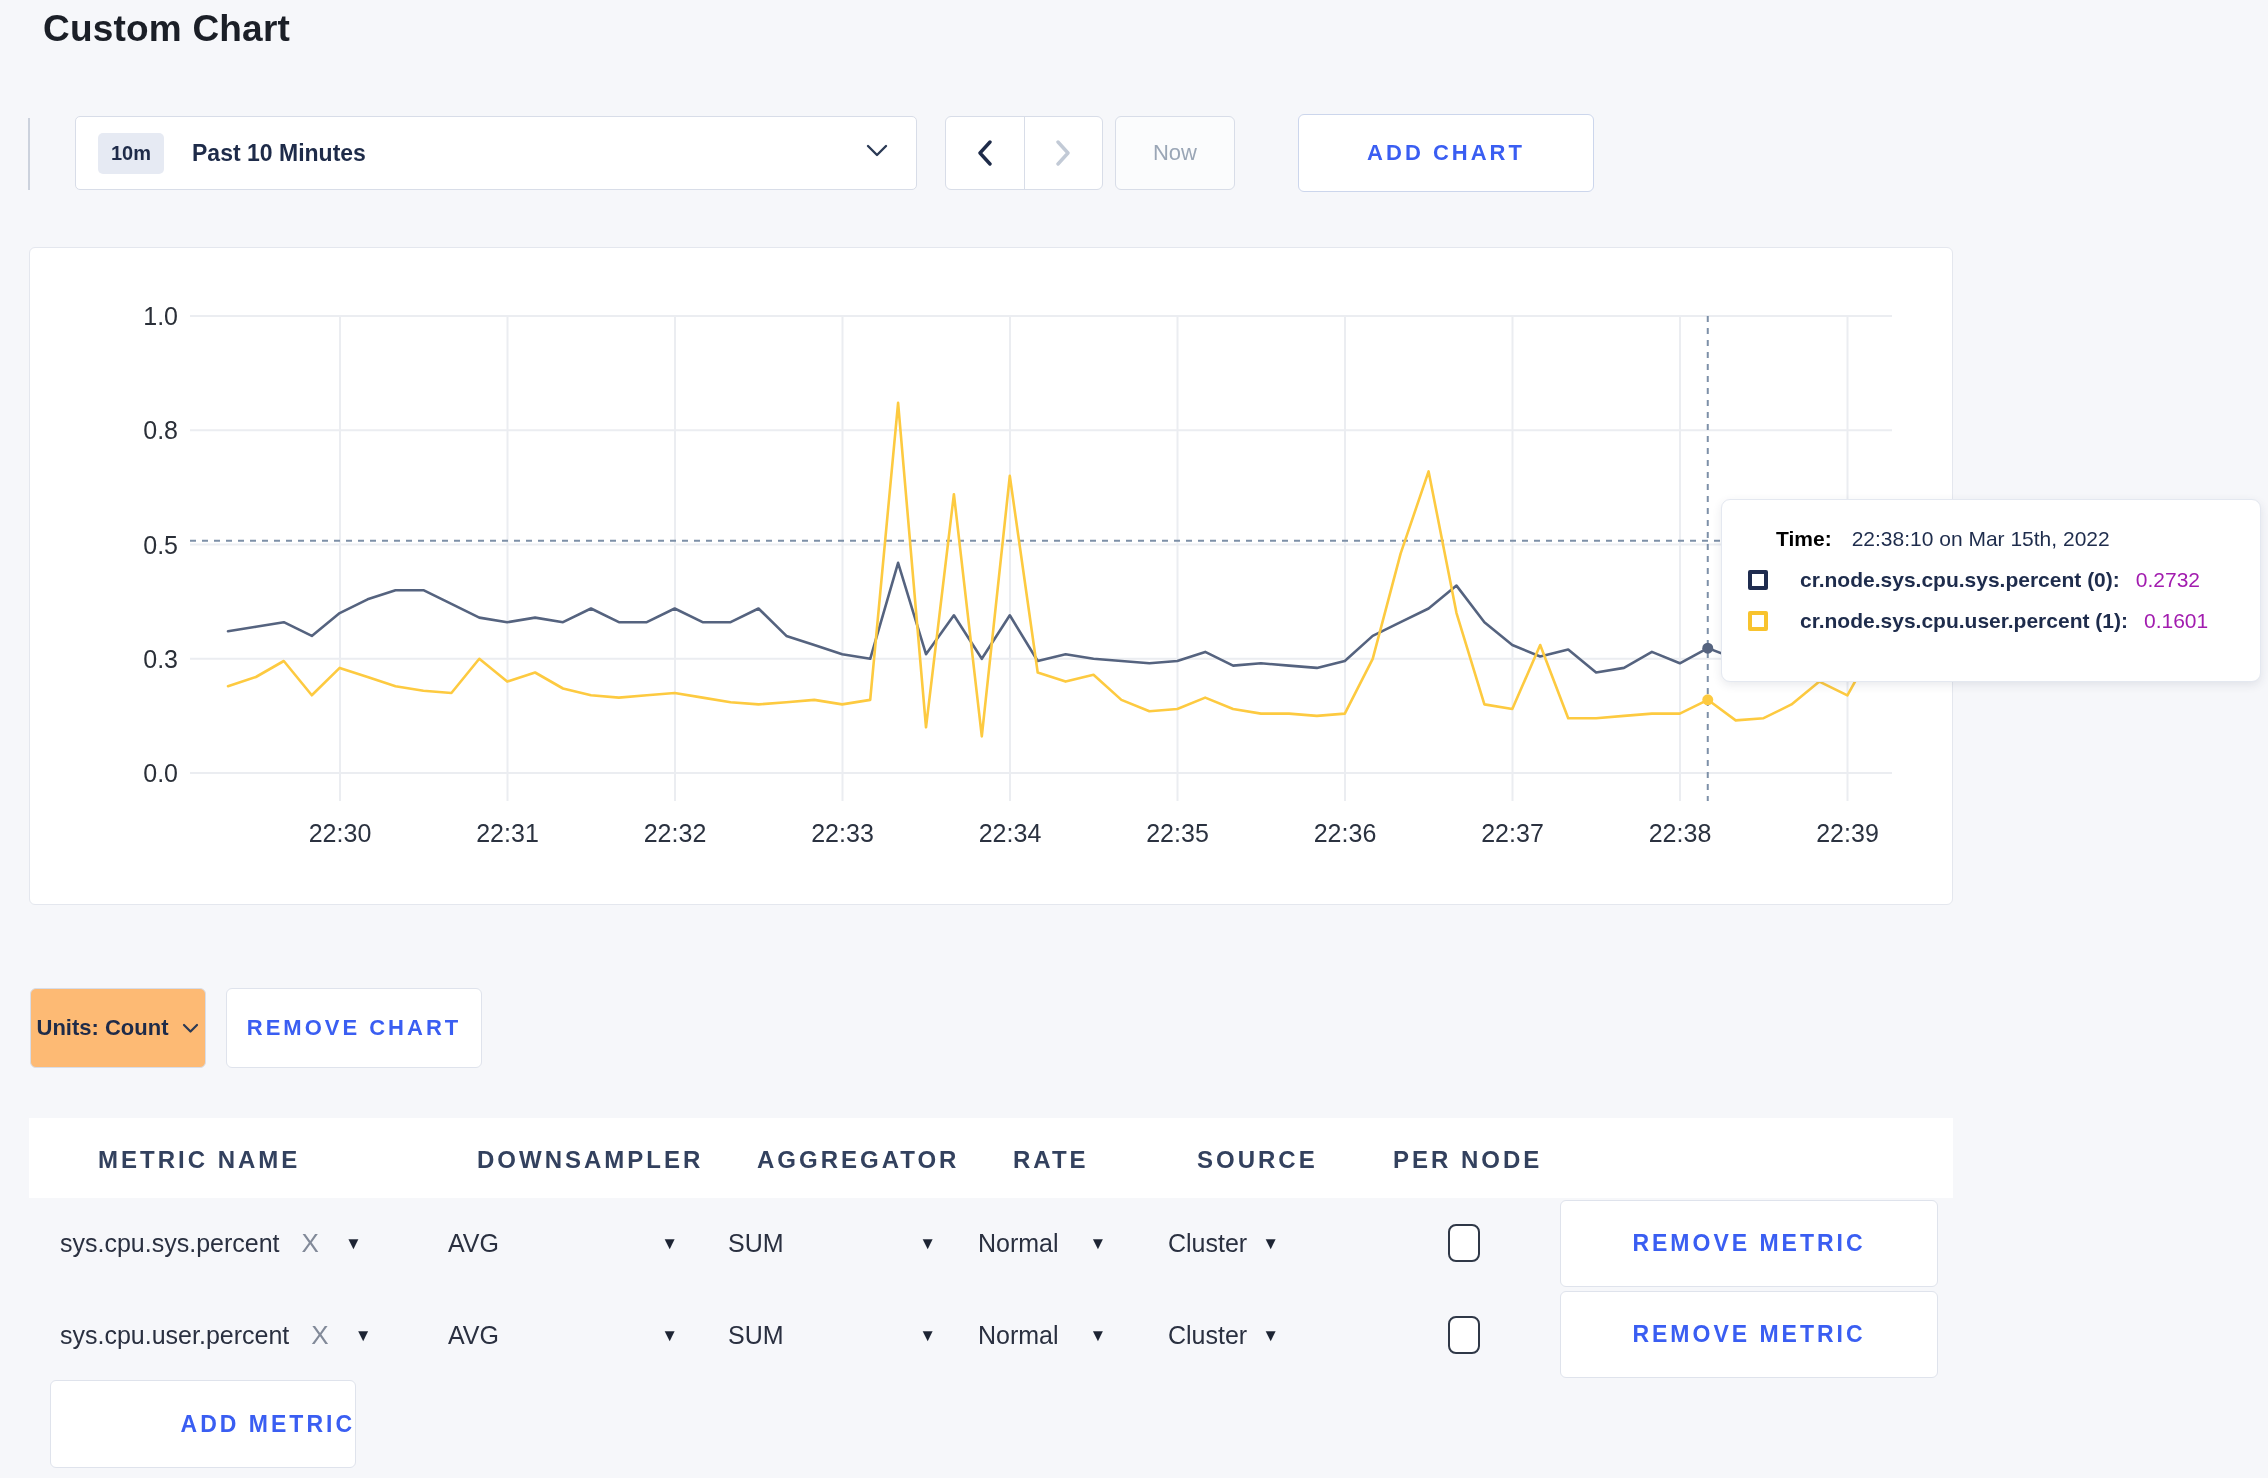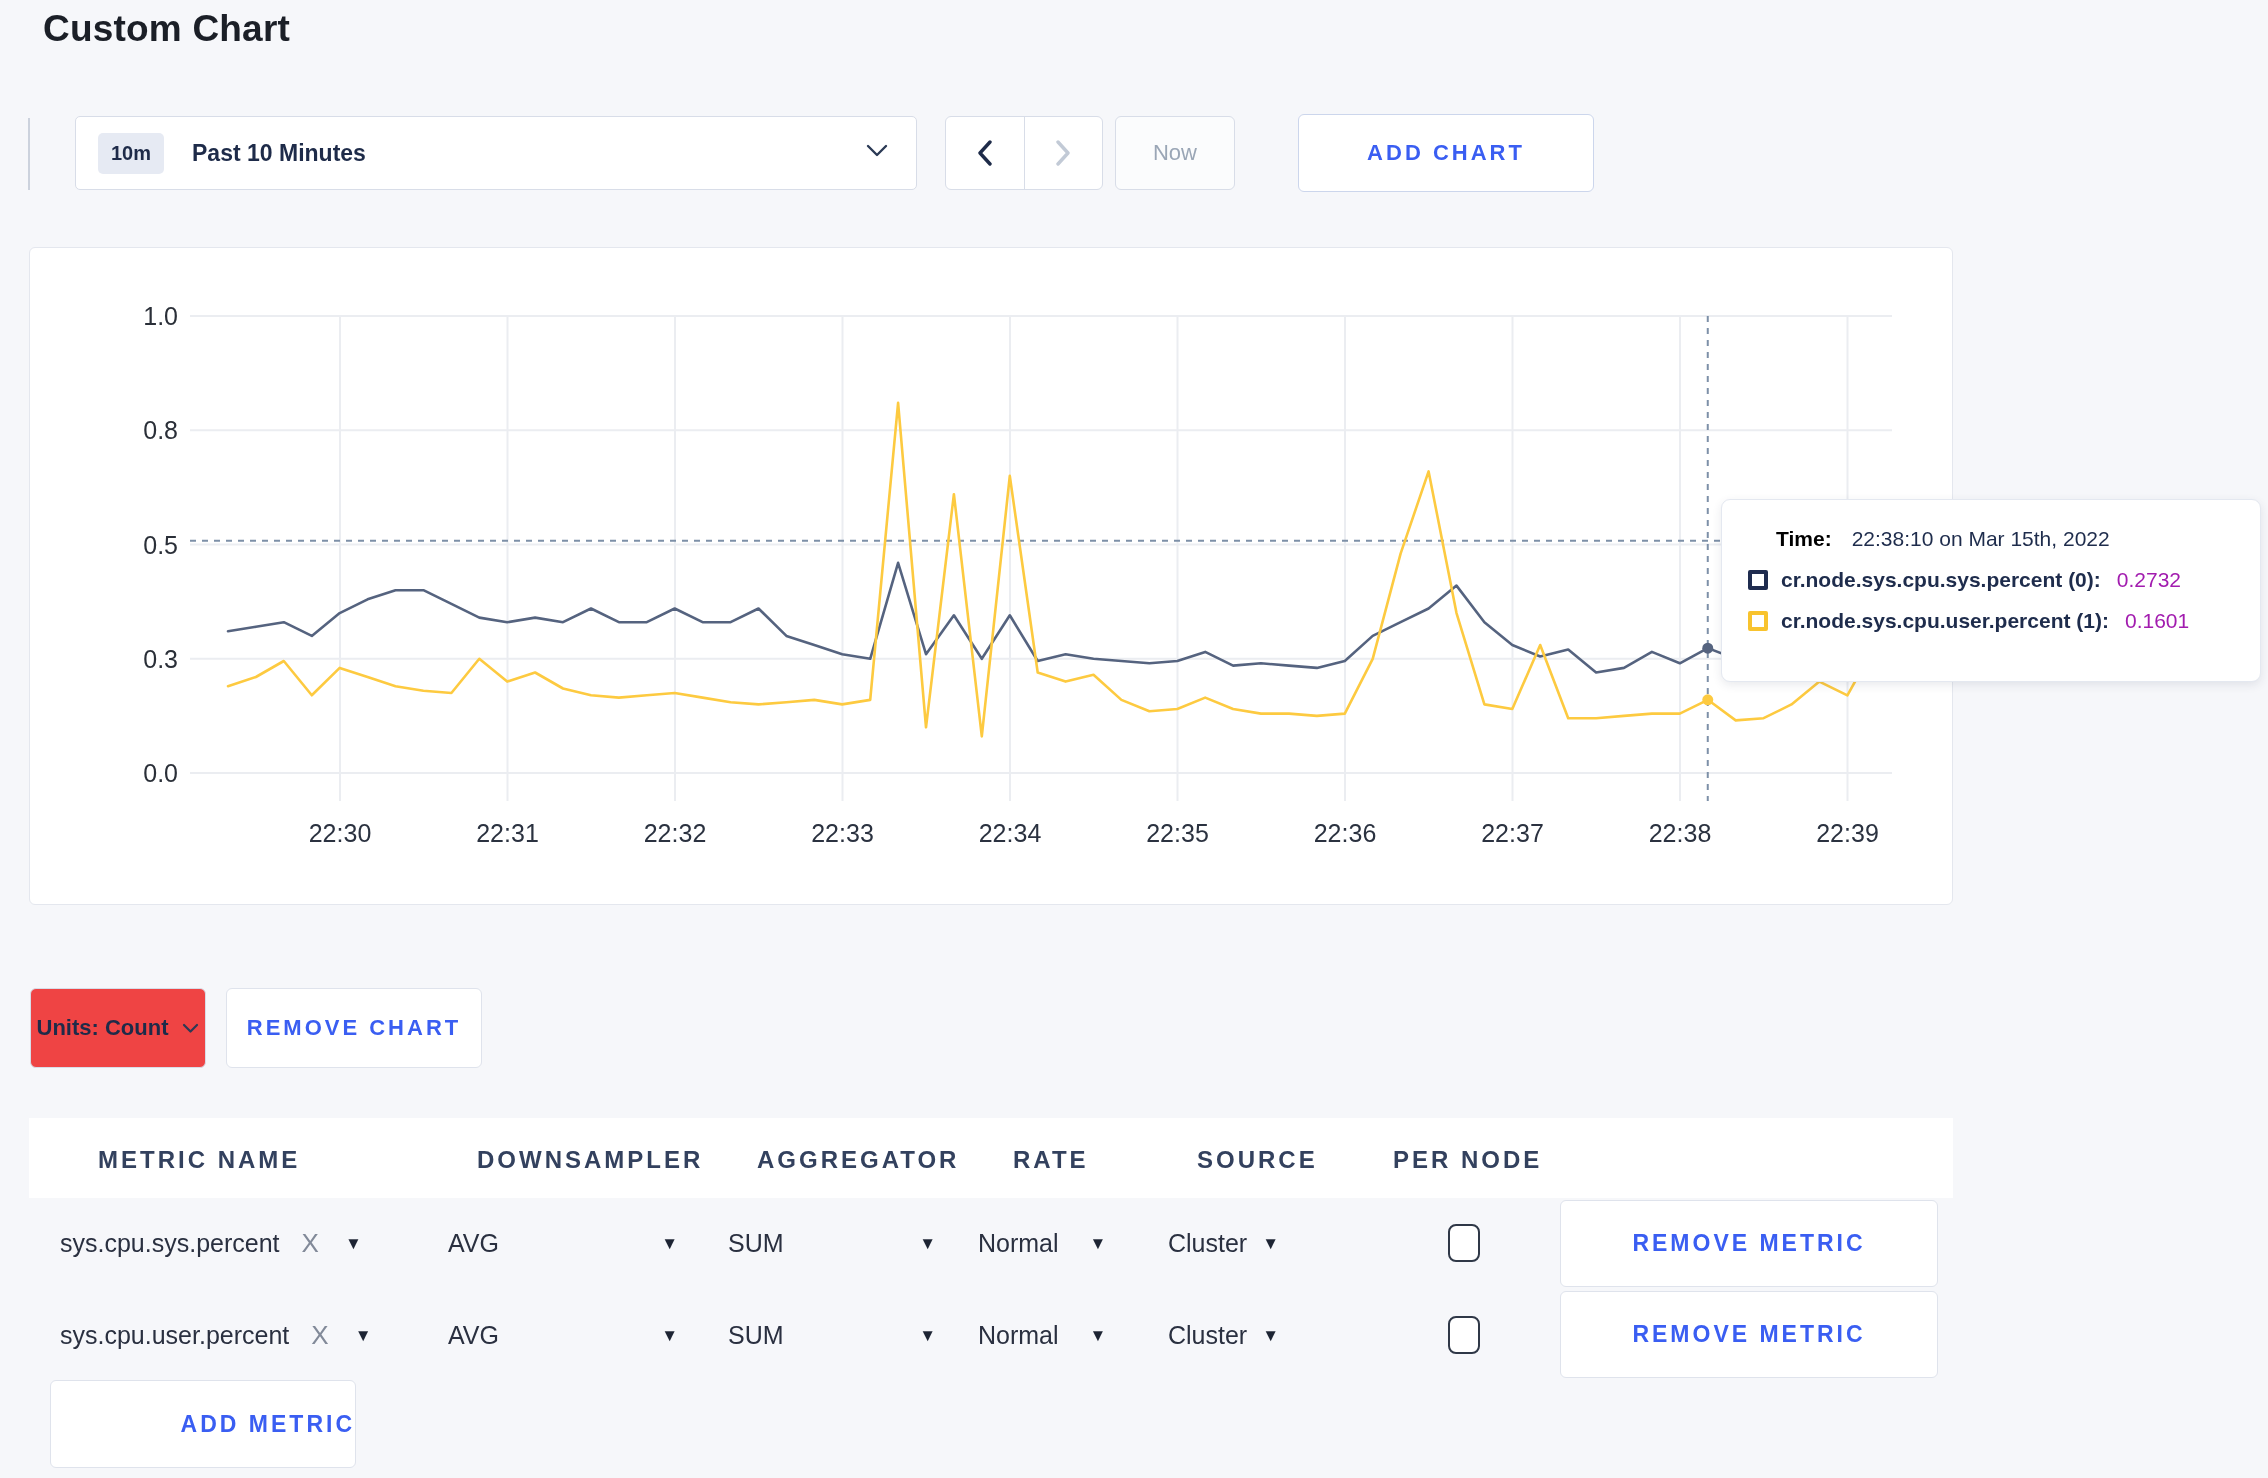--- a/index.html
+++ b/index.html
@@ -54,26 +54,26 @@
   
   .chart-tooltip{
     position:absolute;left:1721px;top:499px;width:540px;height:183px;
     background:#fff;border:1px solid #e4e8f0;border-radius:9px;
     box-shadow:0 3px 10px rgba(40,50,80,.10);
     box-sizing:border-box;padding:27px 0 0 26px;z-index:5;
   }
   .tt-row{display:flex;align-items:center;margin-bottom:17px;font-size:21px;color:#1e2c4c;}
   .tt-time-label{font-weight:bold;margin-left:28px;margin-right:20px;color:#000000;}
   .tt-swatch{width:20px;height:20px;border:4px solid #1f2c4f;border-radius:2px;box-sizing:border-box;margin-right:13px;background:#fff;}
-  .tt-name{font-weight:bold;color:#1e2c4c;}
+  .tt-name{font-weight:bold;color:#1e2c4c;margin-left:19px;}
   .tt-val{margin-left:16px;color:#a21caf;}
   
   .units-box{
     position:absolute;left:30px;top:988px;width:176px;height:80px;
-    background:#ef4444;border:1px solid #d8dde8;border-radius:6px;
+    background:#fdba74;border:1px solid #d8dde8;border-radius:6px;
     display:flex;align-items:center;justify-content:center;gap:14px;
     font-size:22px;font-weight:bold;color:#1e2b49;cursor:pointer;box-sizing:border-box;
   }
   .remove-chart-btn{
     position:absolute;left:226px;top:988px;width:256px;height:80px;
     background:#fff;border:1px solid #dfe3ec;border-radius:6px;
     display:flex;align-items:center;justify-content:center;
     font-size:22px;font-weight:bold;letter-spacing:3px;color:#3a5ef2;cursor:pointer;box-sizing:border-box;
   }
   

